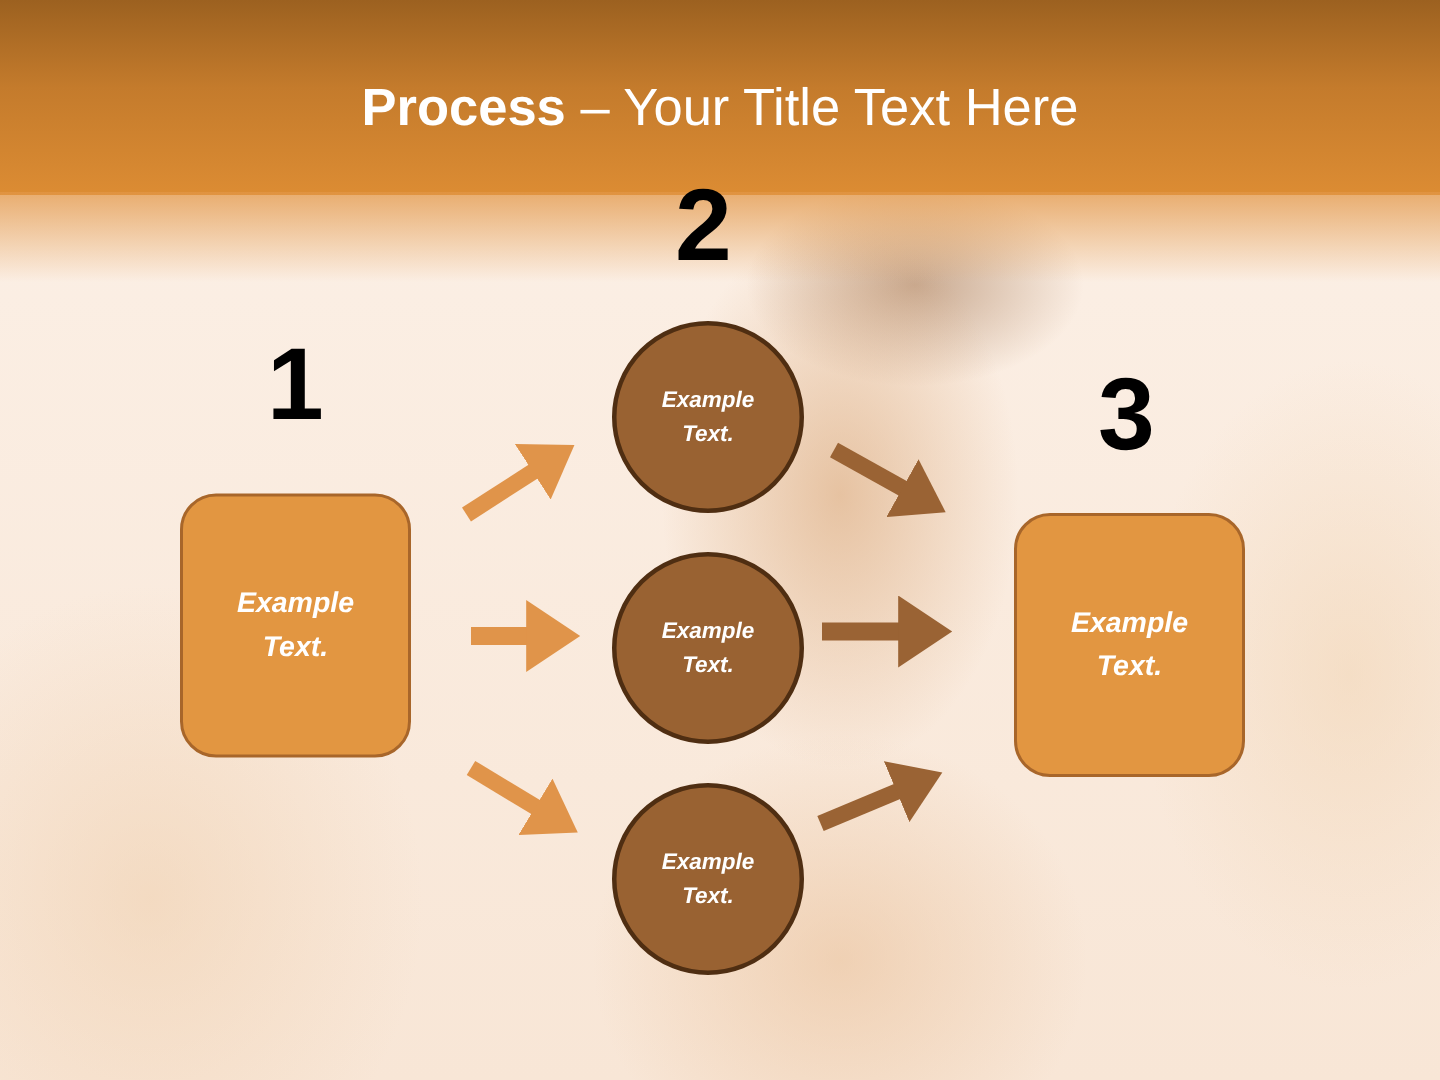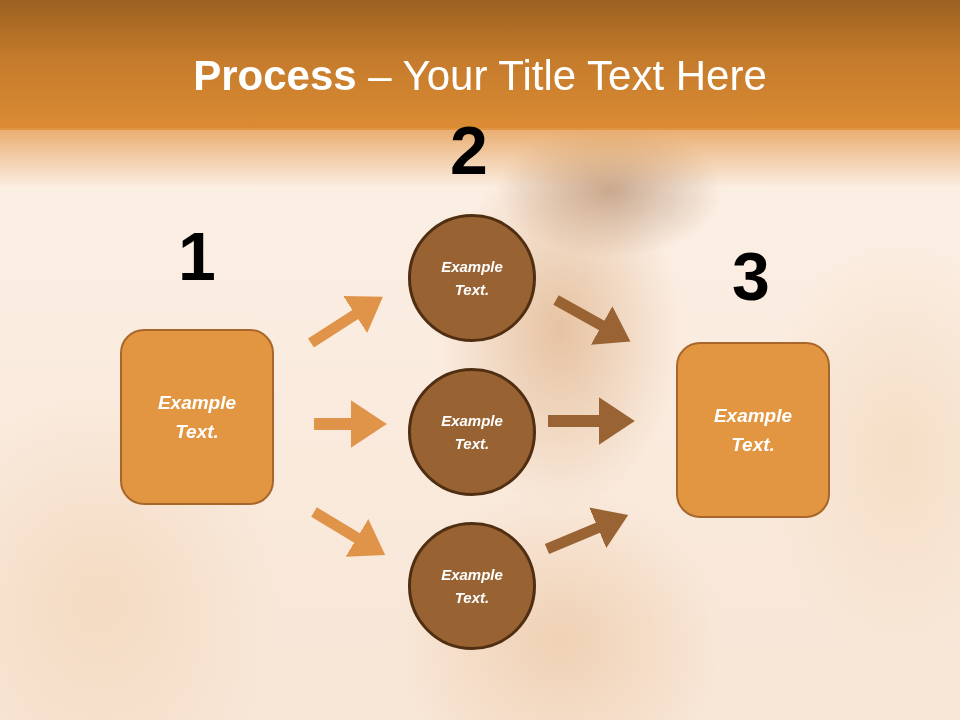--- a/index.html
+++ b/index.html
@@ -12,21 +12,21 @@
       radial-gradient(ellipse 220px 200px at 560px 640px, rgba(232,190,150,0.55), rgba(232,190,150,0) 75%),
       radial-gradient(ellipse 260px 300px at 100px 600px, rgba(238,205,170,0.5), rgba(238,205,170,0) 70%),
       radial-gradient(ellipse 200px 300px at 900px 450px, rgba(240,210,175,0.5), rgba(240,210,175,0) 70%),
       linear-gradient(#fcf1e8, #f8e6d6);
   }
   .header { position:absolute; left:0; top:0; width:960px; height:130px;
     background:linear-gradient(#9c6120 0%, #c47b2c 45%, #dc8c33 100%); }
   .header-fade { position:absolute; left:0; top:128px; width:960px; height:60px;
     background:linear-gradient(rgba(226,150,70,0.75), rgba(252,241,232,0)); }
   .title { position:absolute; left:0; top:52px; width:960px; text-align:center;
-    color:#ffffff; font-size:42px; }
+    color:#ffffff; font-size:35px; }
   .title b { font-weight:bold; }
   .num { position:absolute; font-size:68px; font-weight:bold; color:#000; line-height:1; }
   .box { position:absolute; width:154px; height:176px; border-radius:24px;
     background:#e29641; border:2px solid #a8662a; box-sizing:border-box;
     display:flex; align-items:center; justify-content:center; text-align:center;
     color:#fff; font-style:italic; font-weight:bold; font-size:19px; line-height:29px; }
   .circle { position:absolute; width:128px; height:128px; border-radius:50%;
     background:#996232; border:3px solid #4f2e12; box-sizing:border-box;
     display:flex; align-items:center; justify-content:center; text-align:center;
     color:#fff; font-style:italic; font-weight:bold; font-size:15px; line-height:23px; }

